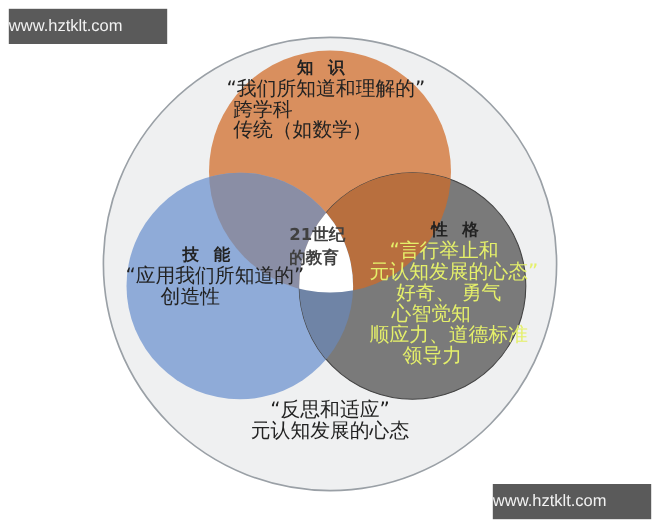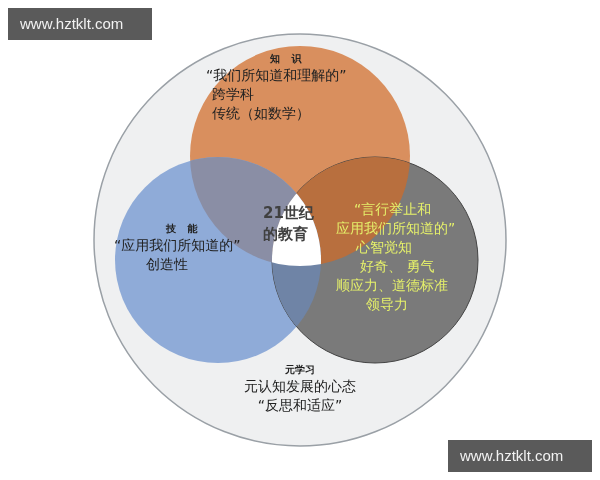--- a/index.html
+++ b/index.html
@@ -1,23 +1,23 @@
 <!DOCTYPE html>
 <html><head>
 <meta charset="utf-8">
 <style>
   html, body { margin: 0; padding: 0; }
   body { width: 600px; height: 480px; background: #ffffff; position: relative; overflow: hidden; font-family: "DejaVu Sans", sans-serif; }
-  .watermark { position: absolute; background: #5a5a5a; color: #f2f2f2; font-family: "Liberation Sans", sans-serif; font-size: 15px; height: 32px; line-height: 32px; padding: 0 12px; box-sizing: border-box; }
+  .watermark { position: absolute; background: #5a5a5a; color: #f2f2f2; font-family: "Liberation Sans", sans-serif; font-size: 15px; height: 32px; line-height: 32px; padding: 0 0; box-sizing: border-box; }
   .wm-top { left: 8px; top: 8px; width: 144px; }
   .wm-bottom { left: 448px; top: 440px; width: 144px; }
   svg.venn { position: absolute; left: 0; top: 0; }
   .block { position: absolute; text-align: left; }
-  .title { font-weight: bold; font-size: 10px; color: #222; letter-spacing: 4px; }
-  .line { font-size: 14px; line-height: 19px; color: #222; }
+  .title { font-weight: bold; font-size: 15px; color: #222; letter-spacing: 4px; }
+  .line { font-size: 18px; line-height: 19px; color: #222; }
   .yellow { color: #e5f06a; }
   .center-label { position: absolute; left: 263px; top: 203px; width: 76px; font-family: "DejaVu Sans", sans-serif; font-weight: bold; font-size: 15px; line-height: 21px; color: #404040; }
 </style>
 </head>
 <body>
 
 <div class="watermark wm-top">www.hztklt.com</div>
 
 <svg class="venn" width="600" height="480" viewBox="0 0 600 480">
   <defs>
@@ -62,27 +62,27 @@
   <div class="line">传统（如数学）</div>
 </div>
 
 <div class="block" style="left:114px; top:222px;">
   <div class="title" style="padding-left:52px;">技 能</div>
   <div class="line">“应用我们所知道的”</div>
   <div class="line" style="padding-left:32px;">创造性</div>
 </div>
 
 <div class="block" style="left:336px; top:200px;">
+  <div class="title" style="padding-left:56px;">性 格</div>
   <div class="line yellow" style="padding-left:18px;">“言行举止和</div>
-  <div class="line yellow">应用我们所知道的”</div>
+  <div class="line yellow">元认知发展的心态”</div>
+  <div class="line yellow" style="padding-left:24px;">好奇、 勇气</div>
   <div class="line yellow" style="padding-left:20px;">心智觉知</div>
-  <div class="line yellow" style="padding-left:24px;">好奇、 勇气</div>
   <div class="line yellow">顺应力、道德标准</div>
   <div class="line yellow" style="padding-left:30px;">领导力</div>
 </div>
 
 <div class="block" style="left:225px; top:363px; width:150px; text-align:center;">
-  <div class="title" style="letter-spacing:0;">元学习</div>
+  <div class="line">“反思和适应”</div>
   <div class="line">元认知发展的心态</div>
-  <div class="line">“反思和适应”</div>
 </div>
 
 <div class="watermark wm-bottom">www.hztklt.com</div>
 
 </body></html>

